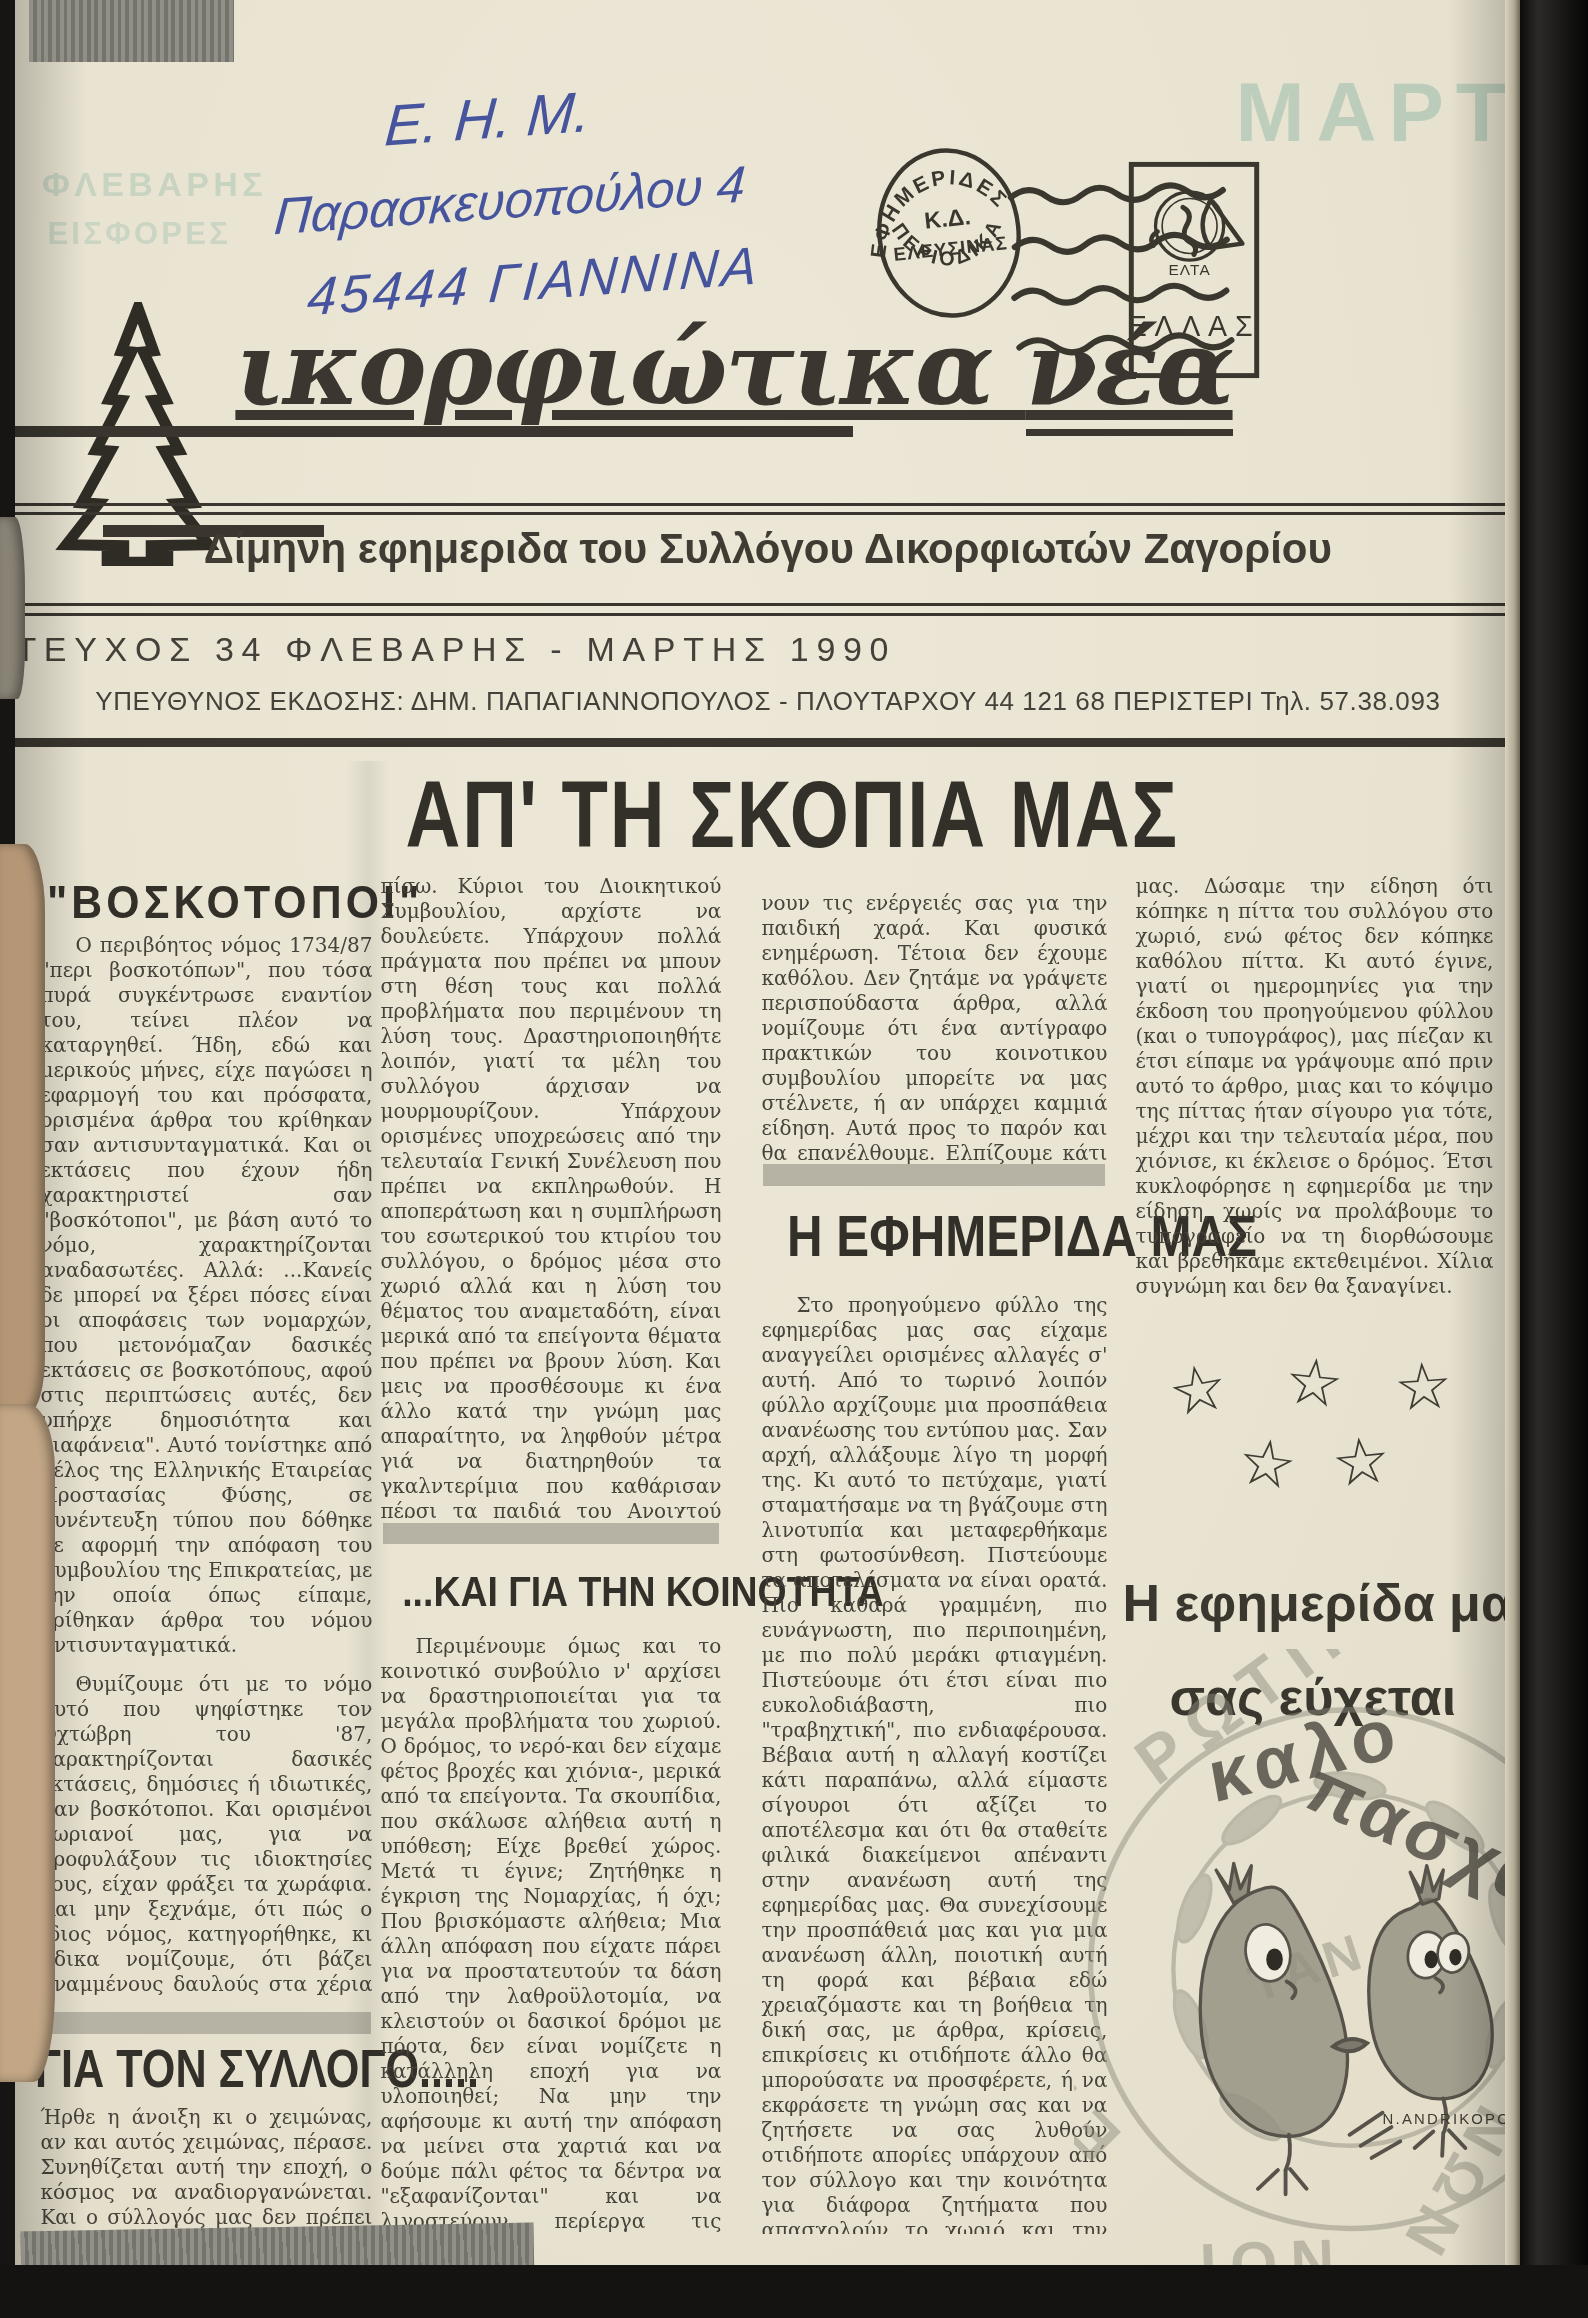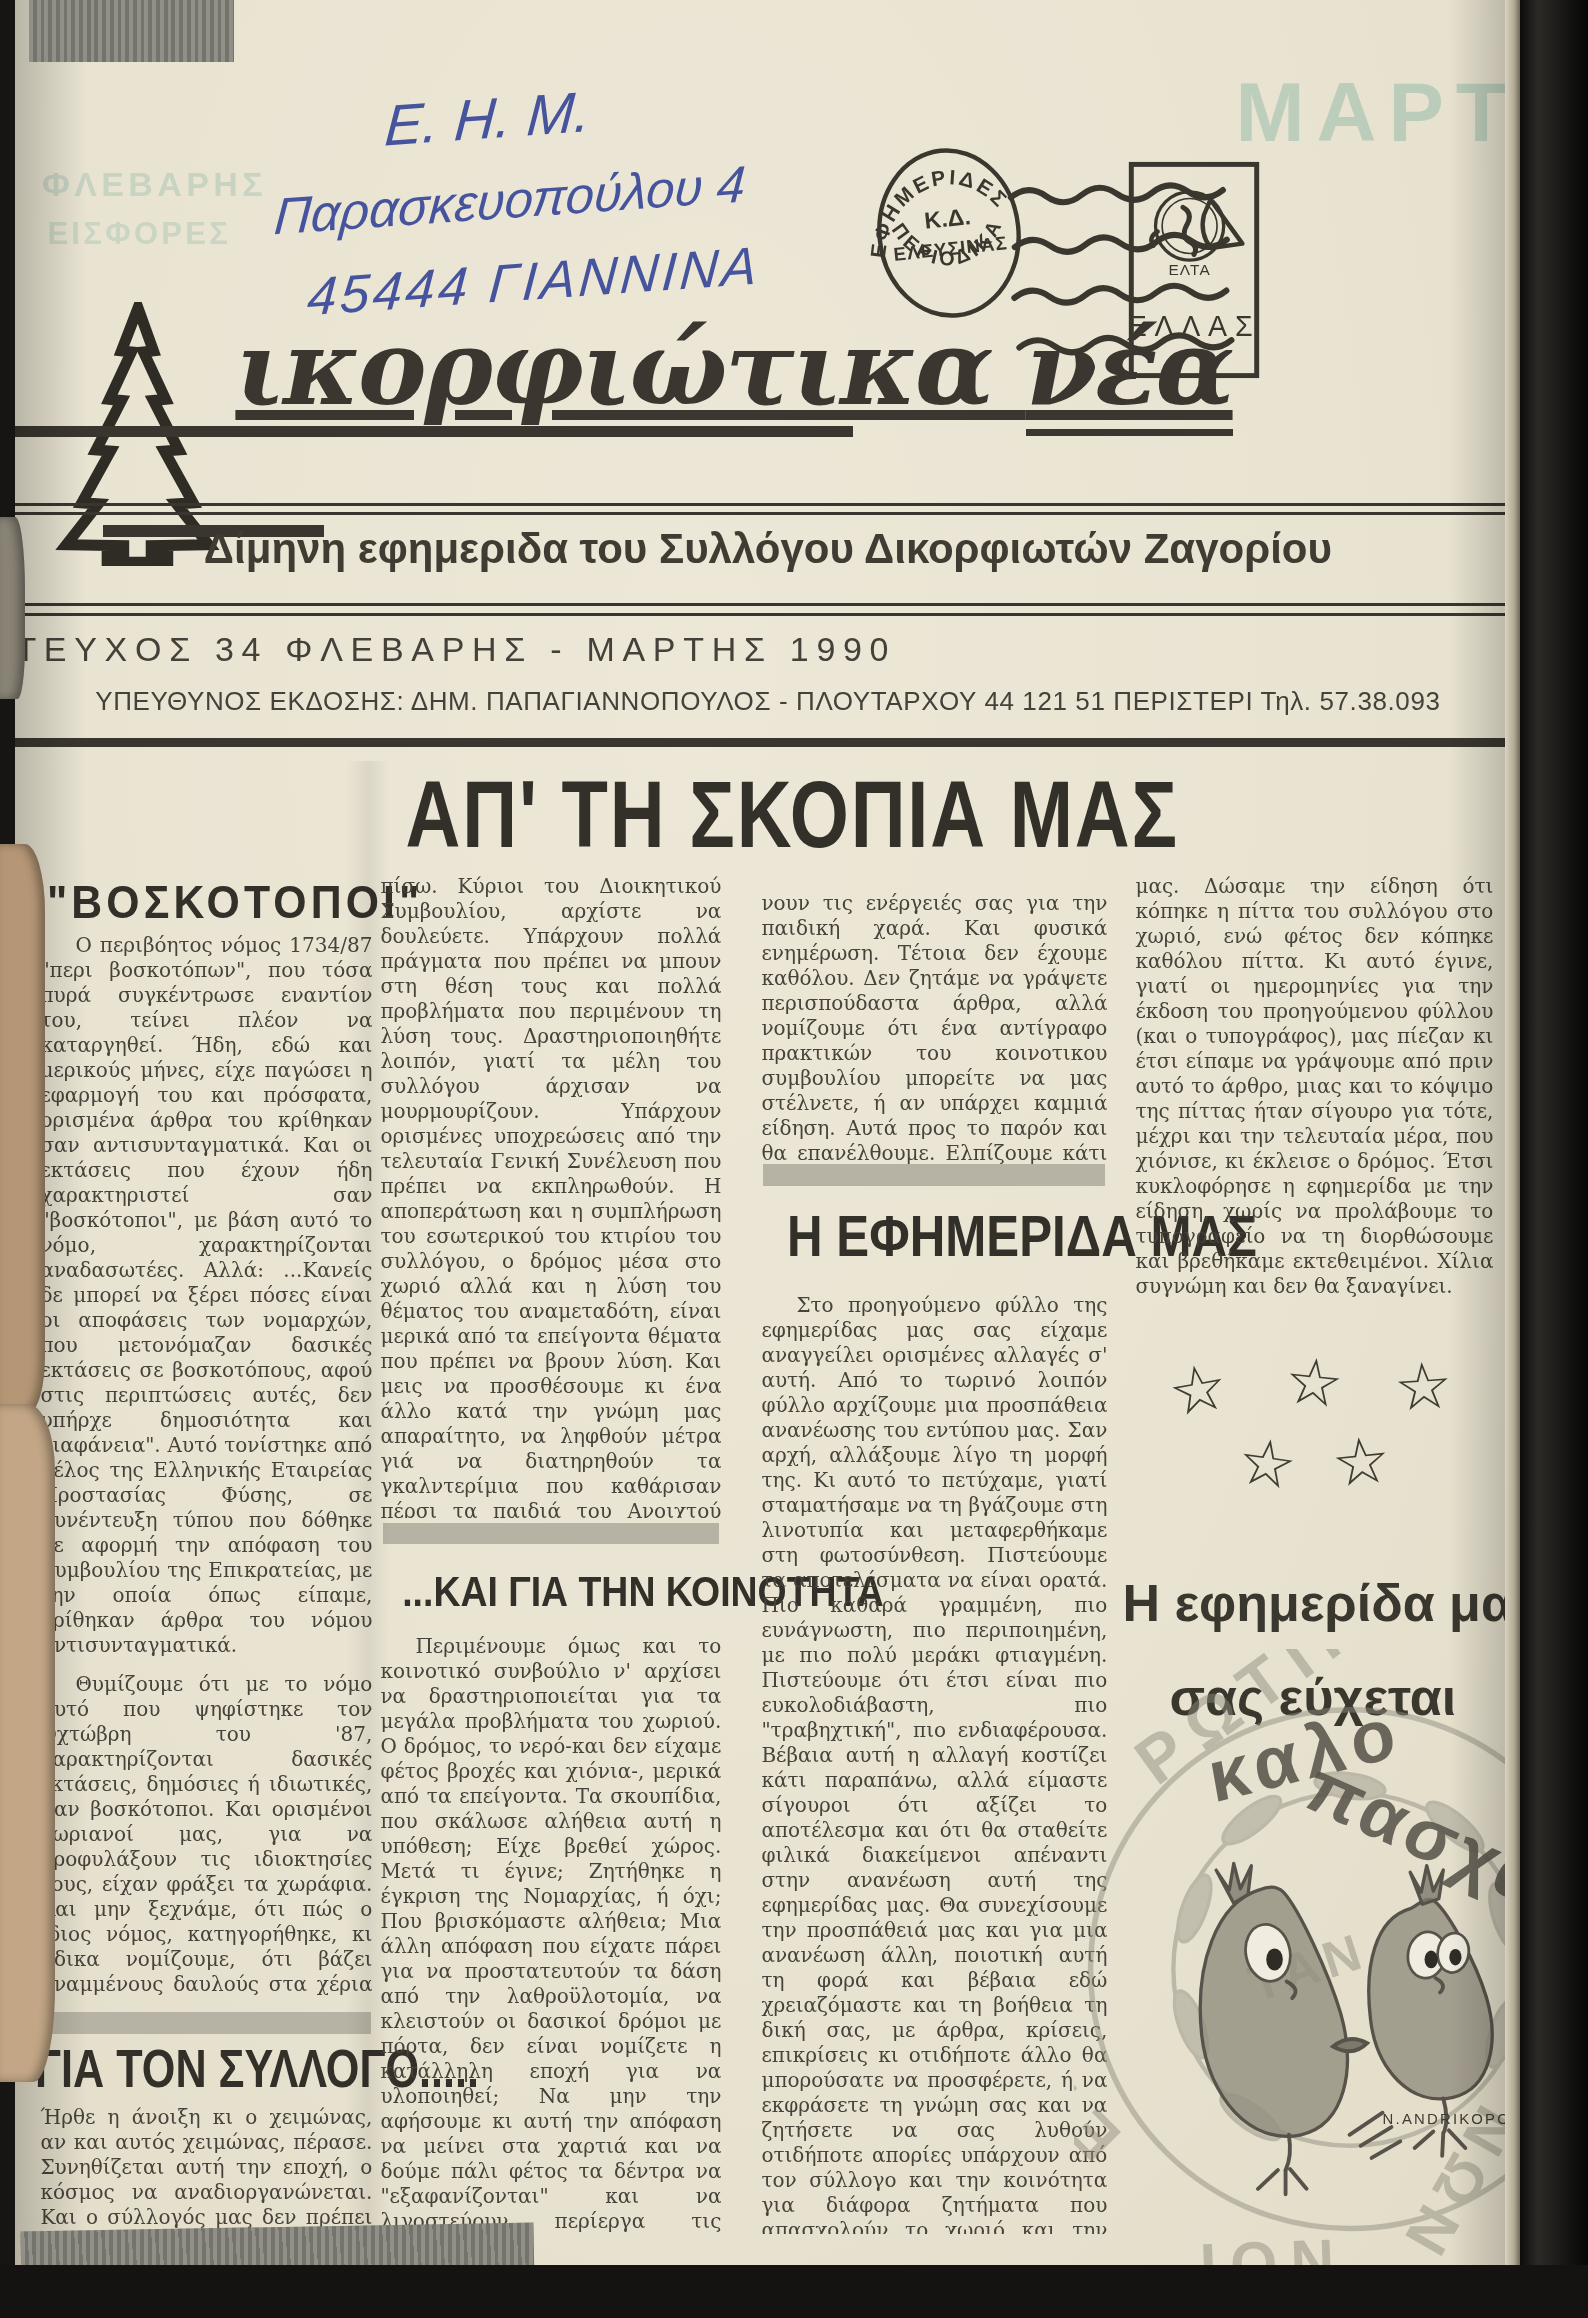--- a/index.html
+++ b/index.html
@@ -104,21 +104,21 @@
 
   <div class="abs rule" style="left:0;top:426px;width:838px;height:11px;"></div>
 
   <div class="abs rule" style="left:0;top:503px;width:1505px;height:2.8px;"></div>
   <div class="abs rule" style="left:0;top:512px;width:1505px;height:2.8px;"></div>
   <div class="abs sans subtitle" style="left:0;top:525px;width:1505px;font-size:42px;">Δίμηνη εφημεριδα του Συλλόγου Δικορφιωτών Ζαγορίου</div>
   <div class="abs rule" style="left:0;top:603px;width:1505px;height:2.8px;"></div>
   <div class="abs rule" style="left:0;top:613px;width:1505px;height:2.8px;"></div>
 
   <div class="abs sans issue" style="left:0;top:630px;width:1505px;font-size:34px;">ΤΕΥΧΟΣ 34   ΦΛΕΒΑΡΗΣ - ΜΑΡΤΗΣ 1990</div>
-  <div class="abs sans publisher" style="left:0;top:686px;width:1505px;font-size:26px;">ΥΠΕΥΘΥΝΟΣ ΕΚΔΟΣΗΣ: ΔΗΜ. ΠΑΠΑΓΙΑΝΝΟΠΟΥΛΟΣ - ΠΛΟΥΤΑΡΧΟΥ 44 121 51 ΠΕΡΙΣΤΕΡΙ Τηλ. 57.38.093</div>
+  <div class="abs sans publisher" style="left:0;top:686px;width:1505px;font-size:26px;">ΥΠΕΥΘΥΝΟΣ ΕΚΔΟΣΗΣ: ΔΗΜ. ΠΑΠΑΓΙΑΝΝΟΠΟΥΛΟΣ - ΠΛΟΥΤΑΡΧΟΥ 44 121 68 ΠΕΡΙΣΤΕΡΙ Τηλ. 57.38.093</div>
 
   <div class="abs rule" style="left:0;top:738px;width:1505px;height:8.8px;"></div>
 
   <div class="abs headline" style="left:309px;top:760px;width:816px;font-size:95px;text-align:center;
               transform:scaleX(.8);transform-origin:center top;letter-spacing:2.2px;">ΑΠ' ΤΗ ΣΚΟΠΙΑ ΜΑΣ</div>
 
   <div class="abs headline" style="left:32px;top:875px;font-size:46px;letter-spacing:4.4px;transform:scaleX(.93);transform-origin:left top;">"ΒΟΣΚΟΤΟΠΟΙ"</div>
   <div class="abs colbody" style="left:25px;top:933px;width:332px;height:1064px;">
     <p class="ind">Ο περιβόητος νόμος 1734/87 "περι βοσκοτόπων", που τόσα πυρά συγκέντρωσε εναντίον του, τείνει πλέον να καταργηθεί. Ήδη, εδώ και μερικούς μήνες, είχε παγώσει η εφαρμογή του και πρόσφατα, ορισμένα άρθρα του κρίθηκαν σαν αντισυνταγματικά. Και οι εκτάσεις που έχουν ήδη χαρακτηριστεί σαν "βοσκότοποι", με βάση αυτό το νόμο, χαρακτηρίζονται αναδασωτέες. Αλλά: ...Κανείς δε μπορεί να ξέρει πόσες είναι οι αποφάσεις των νομαρχών, που μετονόμαζαν δασικές εκτάσεις σε βοσκοτόπους, αφού στις περιπτώσεις αυτές, δεν υπήρχε δημοσιότητα και διαφάνεια". Αυτό τονίστηκε από μέλος της Ελληνικής Εταιρείας Προστασίας Φύσης, σε συνέντευξη τύπου που δόθηκε με αφορμή την απόφαση του Συμβουλίου της Επικρατείας, με την οποία όπως είπαμε, κρίθηκαν άρθρα του νόμου αντισυνταγματικά.</p>
     <p class="ind">Θυμίζουμε ότι με το νόμο αυτό που ψηφίστηκε τον Οχτώβρη του '87, χαρακτηρίζονται δασικές εκτάσεις, δημόσιες ή ιδιωτικές, σαν βοσκότοποι. Και ορισμένοι χωριανοί μας, για να προφυλάξουν τις ιδιοκτησίες τους, είχαν φράξει τα χωράφια. Και μην ξεχνάμε, ότι πώς ο ίδιος νόμος, κατηγορήθηκε, κι άδικα νομίζουμε, ότι βάζει αναμμένους δαυλούς στα χέρια συνείδητων εμπρηστών προς όφελός τους. Μην ξεχνάτε τις περίεργες φωτιές που άναψαν, όχι μόνο στην υπόλοιπη Ελλάδα, αλλά και στον τόπο μας, στο Ζαγόρι, τα τελευταία δυο χρόνια.</p>

